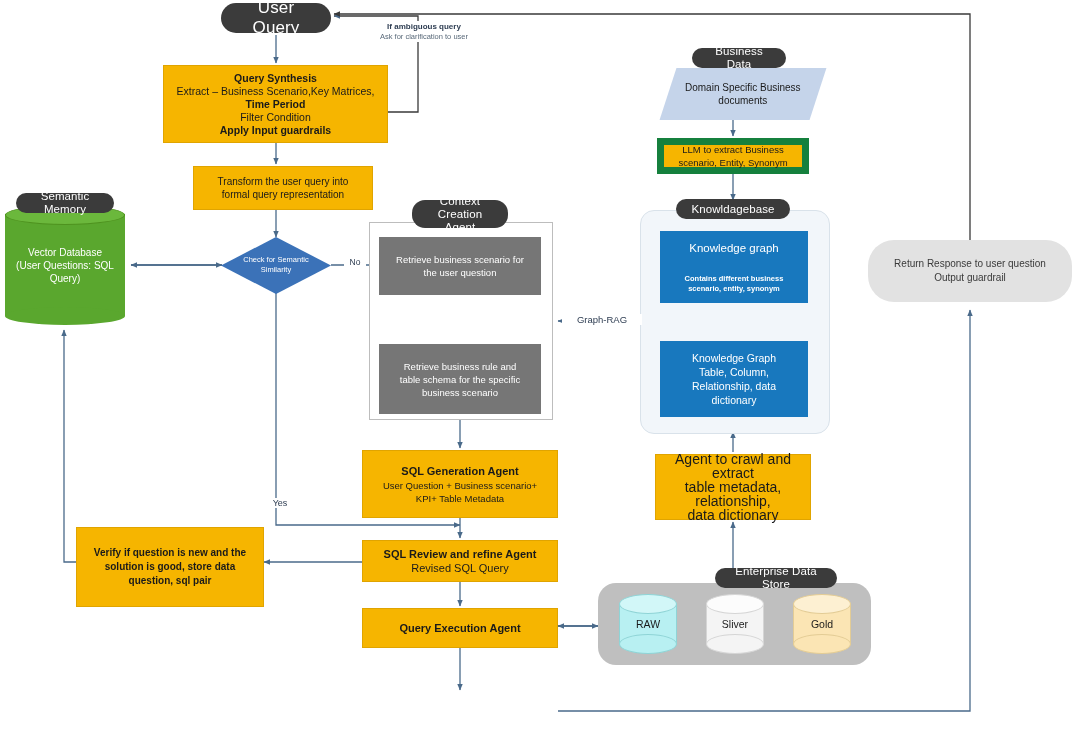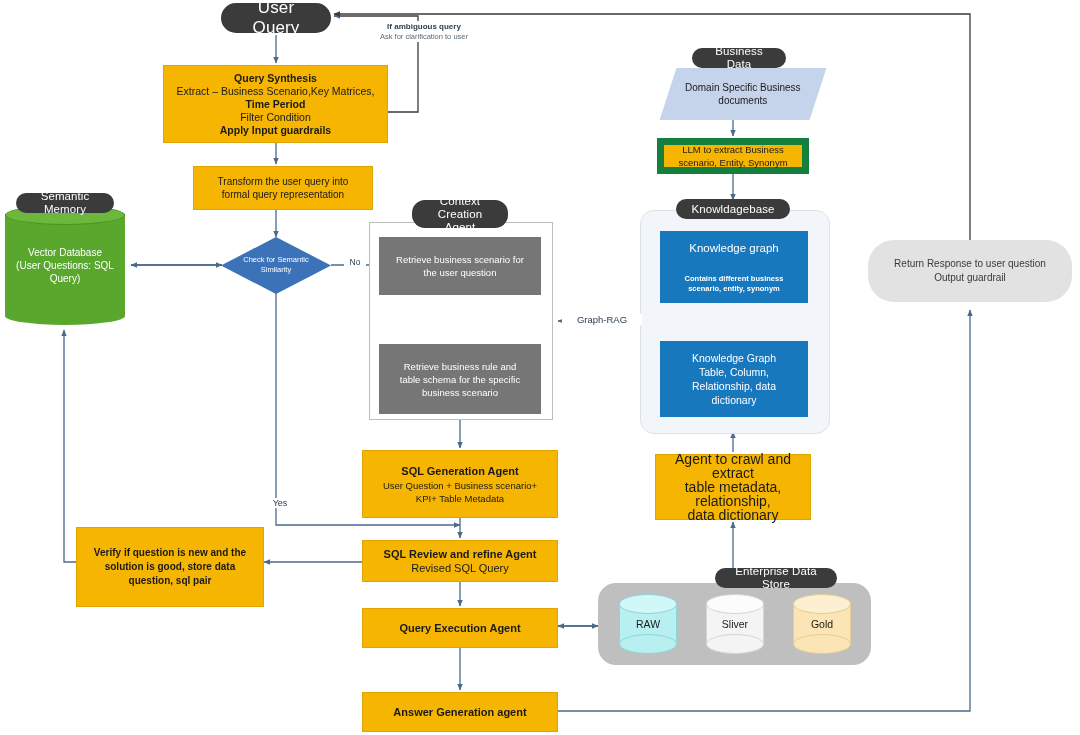--- a/index.html
+++ b/index.html
@@ -220,23 +220,20 @@
   <div class="node orange nl t-b" style="left:76px;top:527px;width:188px;height:80px;font-size:10px;line-height:14px;">
     <span>Verify if question is new and the
 solution is good, store data
 question, sql pair</span>
   </div>
 
   <div class="node orange t-b" style="left:362px;top:608px;width:196px;height:40px;font-size:11px;">
     <span>Query Execution Agent</span>
   </div>
 
-  <div class="node orange t-b" style="left:362px;top:692px;width:196px;height:40px;font-size:11px;">
-    <span>Answer Generation agent</span>
-  </div>
 
   <div class="panel-gray" style="position:absolute;left:598px;top:583px;width:273px;height:82px;"></div>
   <div class="node chip" style="left:671px;top:568px;width:122px;height:20px;margin-left:44px;">
     <span>Enterprise Data Store</span>
   </div>
 
   <div class="cyl" style="left:619px;top:594px;width:58px;height:60px;">
     <div class="body" style="background:#b8f0f2;border-left:1px solid #8fd4d6;border-right:1px solid #8fd4d6;"></div>
     <div class="top" style="background:#d2f7f8;border:1px solid #8fd4d6;"></div>
     <div class="bot" style="background:#b8f0f2;border:1px solid #8fd4d6;"></div>

